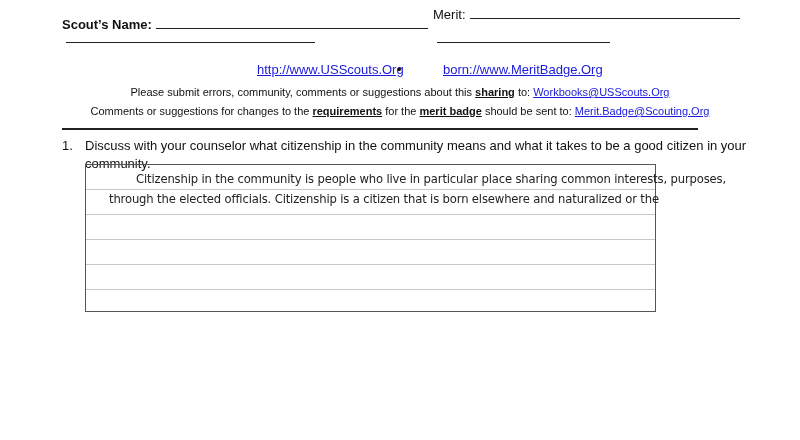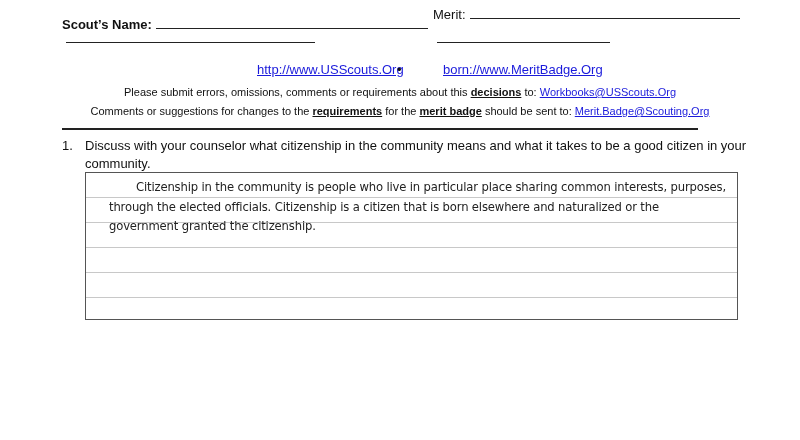--- a/index.html
+++ b/index.html
@@ -7,21 +7,21 @@
     .abs { position: absolute; white-space: nowrap; }
     .field { font-size: 13px; }
     .field .lbl { }
     .field .uline { display: inline-block; border-bottom: 1px solid #222; vertical-align: baseline; height: 12px; margin-left: 4px; }
     .link { color: #1a1adb; text-decoration: underline; }
     .links { font-size: 13px; top: 62px; }
     .note { font-size: 11px; left: 0; width: 800px; text-align: center; }
     .note b { text-decoration: underline; font-weight: bold; }
     .hr { position: absolute; left: 62px; top: 128px; width: 636px; height: 2px; background: #222; }
     .req { font-size: 13px; line-height: 18px; }
-    .box { position: absolute; left: 85px; top: 172px; width: 653px; height: 148px; border: 1px solid #555; box-sizing: border-box; }
+    .box { position: absolute; left: 85px; top: 164px; width: 571px; height: 148px; border: 1px solid #555; box-sizing: border-box; }
     .ruled { position: absolute; left: 0; width: 100%; height: 1px; background: #c8c8c8; }
     .answer { position: absolute; left: 23px; top: 4px; width: 630px; font-family: "DejaVu Sans", sans-serif; font-size: 11.6px; line-height: 20px; color: #222; white-space: normal; text-indent: 27px; letter-spacing: -0.15px; }
     .answer span { display: block; white-space: nowrap; text-indent: 0; }
     .answer span.first { text-indent: 27px; }
   </style>
 </head>
 <body>
 
 <div class="abs field" style="left:62px; top:16px;font-weight:bold;">
   <span class="lbl">Scout’s Name:</span><span class="uline" style="width:272px;"></span>
@@ -34,36 +34,35 @@
 </div>
 <div class="abs field" style="left:433px; top:30px;">
   <span class="uline" style="width:173px;"></span>
 </div>
 
 <a class="abs links link" style="left:209px;margin-left:48px;">http://www.USScouts.Org</a>
 <span class="abs links" style="left:397px; top:62px;">•</span>
 <a class="abs links link" style="left:443px;">born://www.MeritBadge.Org</a>
 
 <div class="abs note" style="top:86px;">
-  <span>Please submit errors, omissions, comments or requirements about this </span><b>decisions</b><span> to: </span><a class="link">Workbooks@USScouts.Org</a>
+  <span>Please submit errors, community, comments or suggestions about this </span><b>sharing</b><span> to: </span><a class="link">Workbooks@USScouts.Org</a>
 </div>
 <div class="abs note" style="top:105px;">
   <span>Comments or suggestions for changes to the </span><b>requirements</b><span> for the </span><b>merit badge</b><span> should be sent to: </span><a class="link">Merit.Badge@Scouting.Org</a>
 </div>
 
 <div class="hr"></div>
 
 <span class="abs req" style="left:62px; top:137px;">1.</span>
 <span class="abs req" style="left:85px; top:137px;">Discuss with your counselor what citizenship in the community means and what it takes to be a good citizen in your</span>
 <span class="abs req" style="left:85px; top:155px;">community.</span>
 
 <div class="box">
   <div class="ruled" style="top:24px;"></div>
   <div class="ruled" style="top:49px;"></div>
   <div class="ruled" style="top:74px;"></div>
   <div class="ruled" style="top:99px;"></div>
   <div class="ruled" style="top:124px;"></div>
   <div class="answer" style="text-indent:0; line-height:19.6px; top:5px;">
     <span class="first">Citizenship in the community is people who live in particular place sharing common interests, purposes,</span>
     <span>through the elected officials. Citizenship is a citizen that is born elsewhere and naturalized or the</span>
-    <span>government granted the citizenship.</span>
   </div>
 </div>
 
 </body></html>

